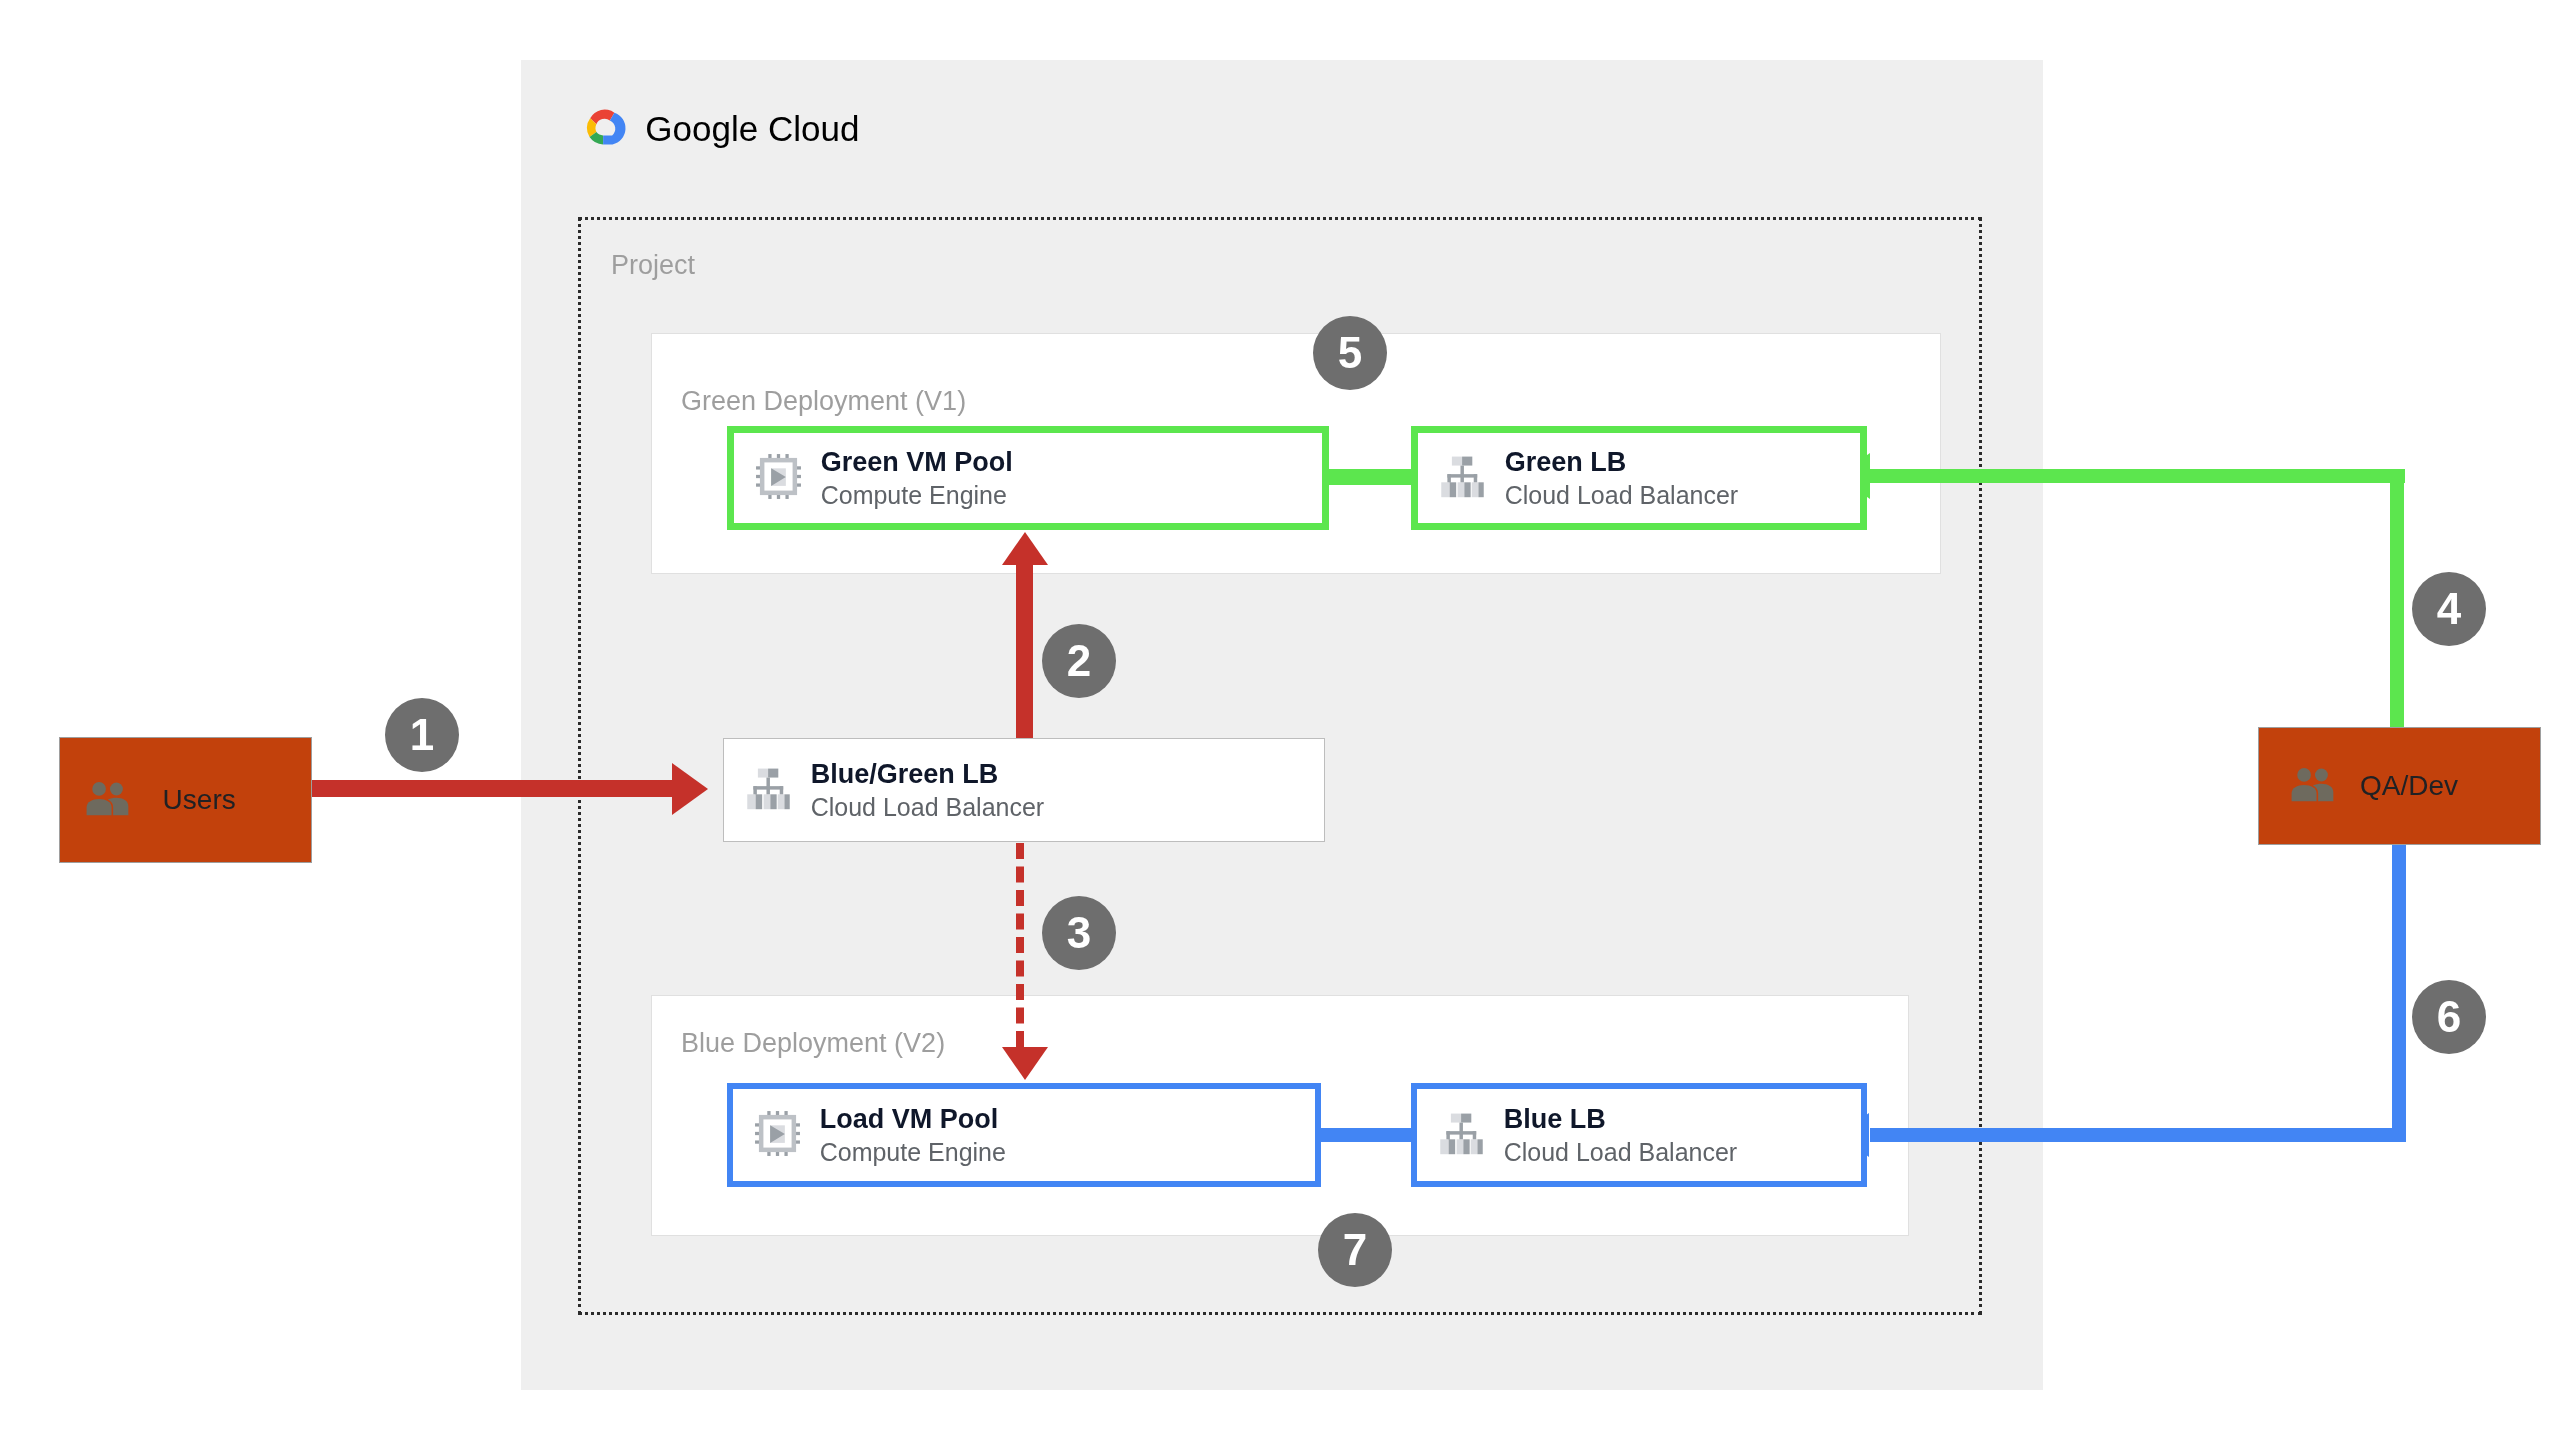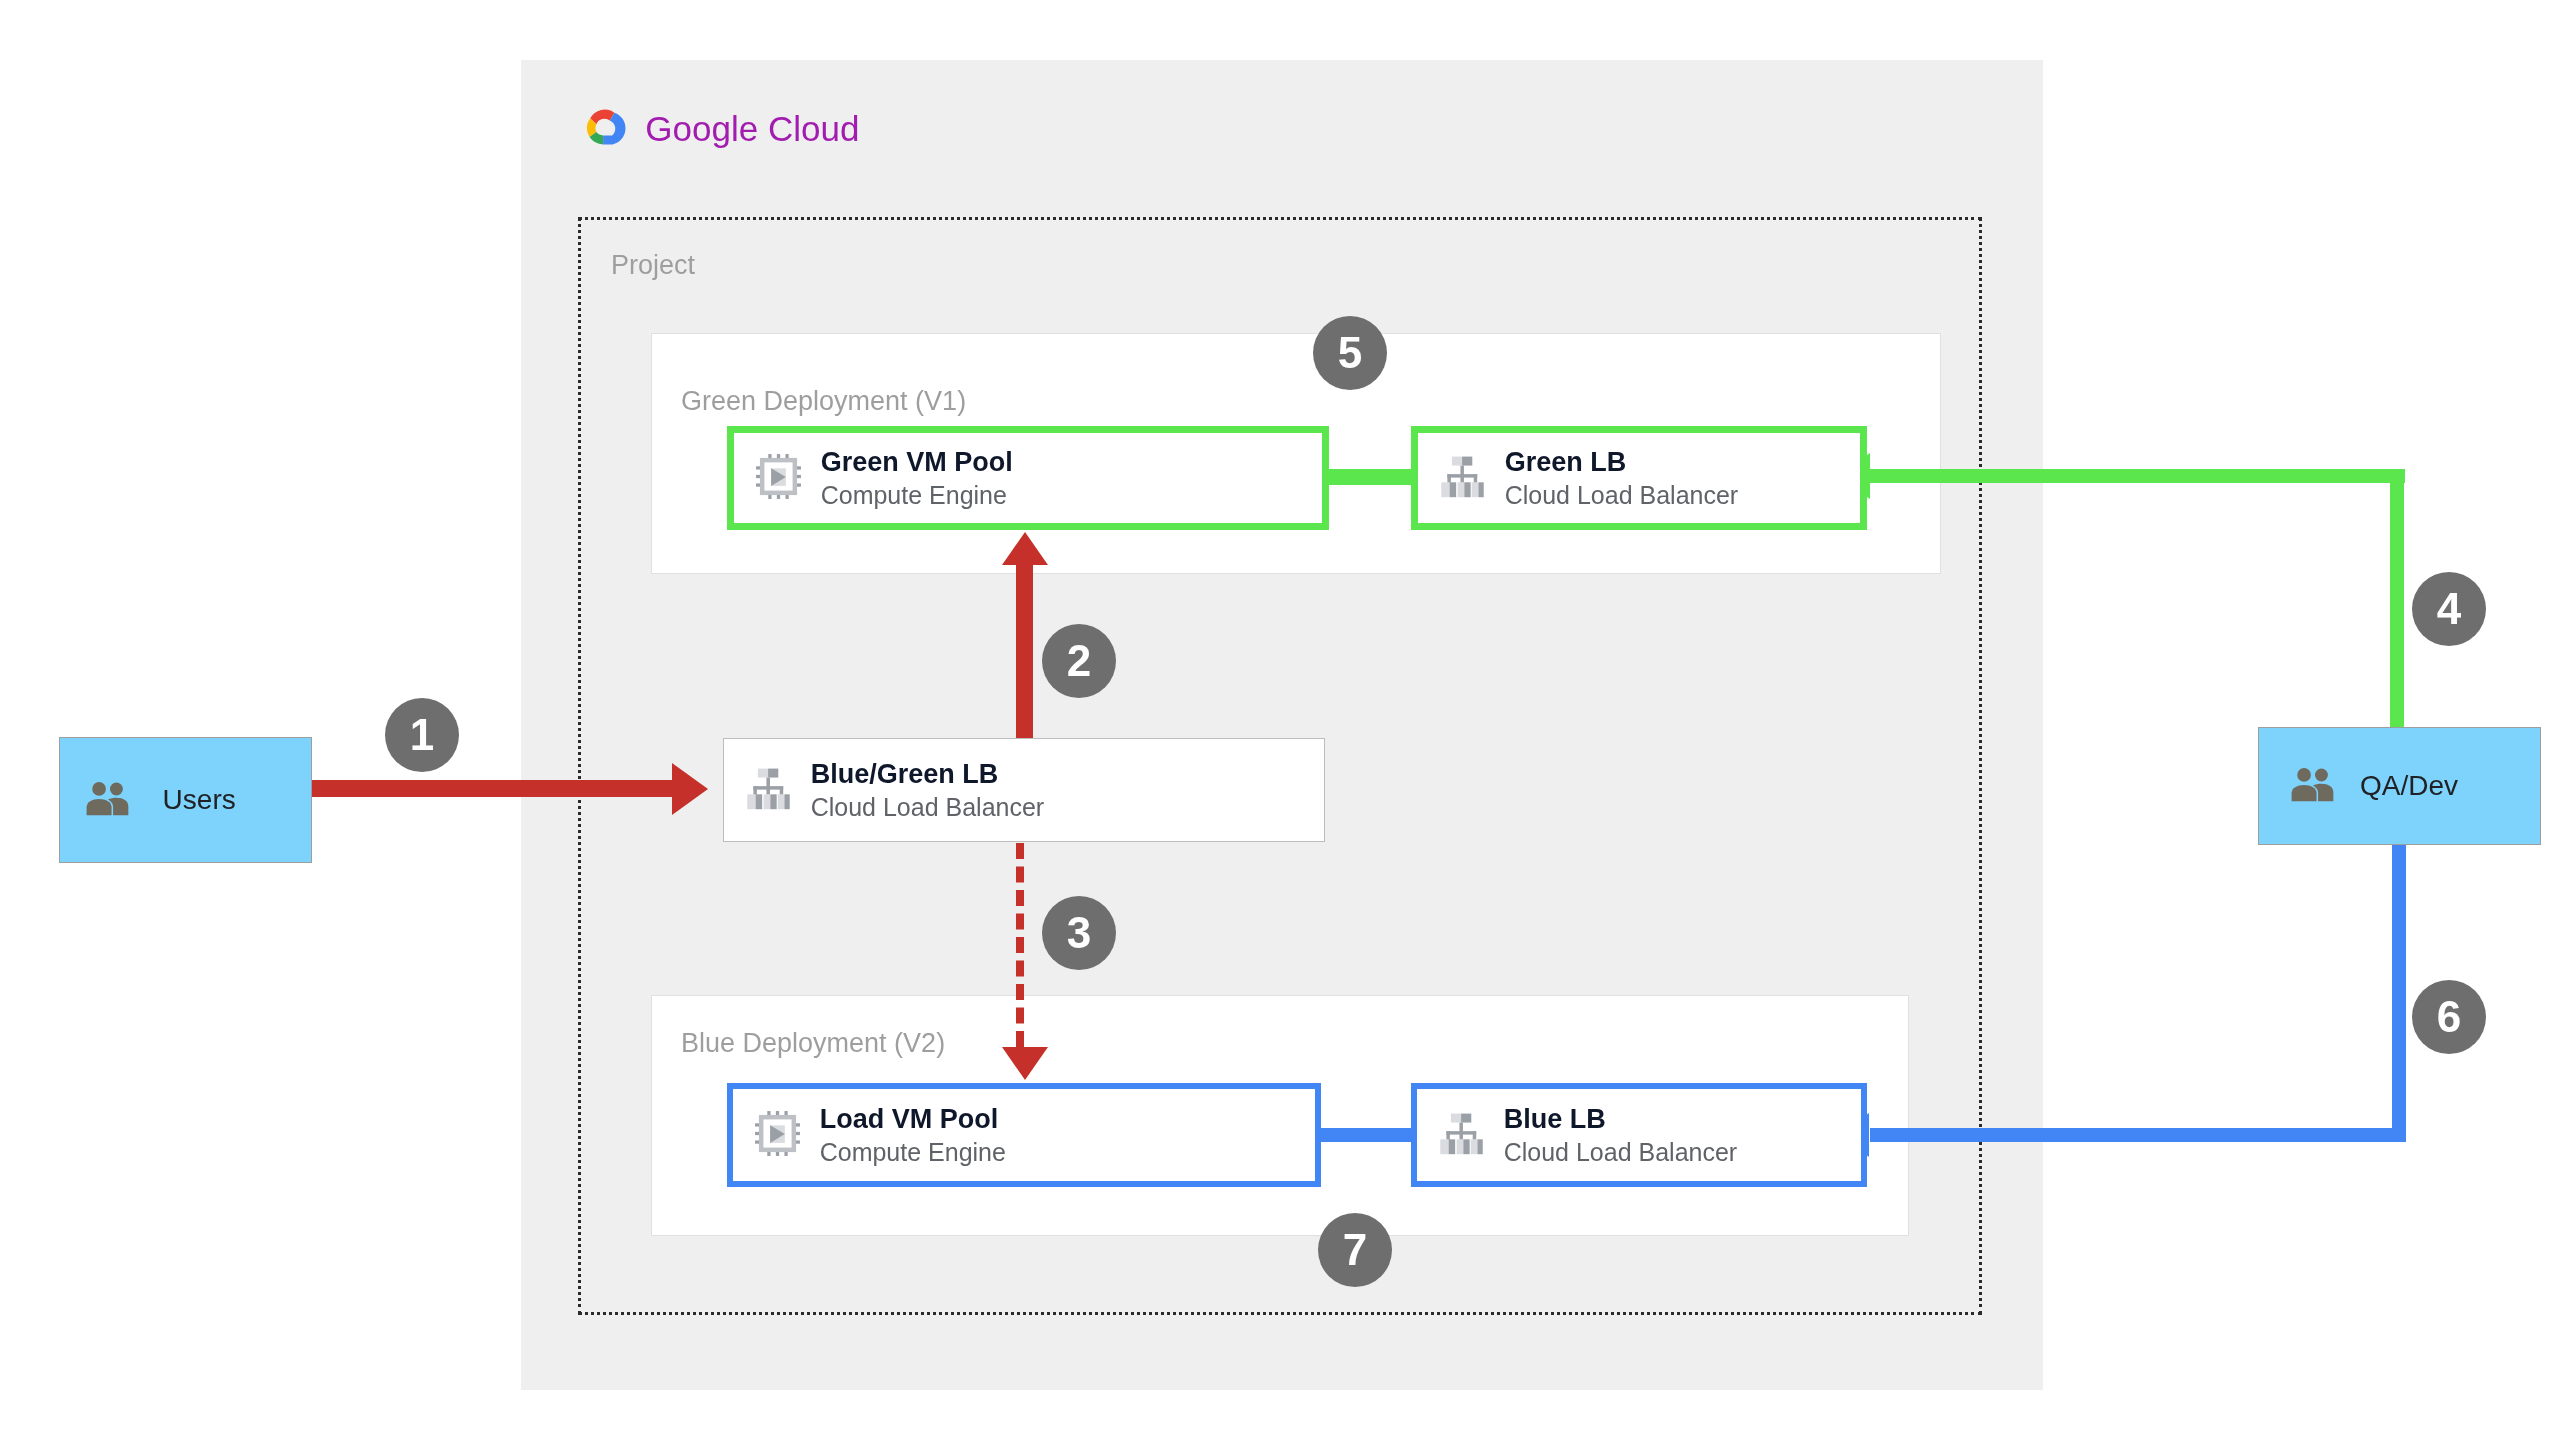--- a/index.html
+++ b/index.html
@@ -33,21 +33,21 @@
     position: absolute;
     left: 579px;
     top: 105px;
     display: flex;
     align-items: center;
     gap: 17.3px;
     height: 47px;
   }
   .gcp-logo-text {
     font-size: 35px;
-    color: #a21caf;
+    color: #000000;
     letter-spacing: 0px;
     white-space: nowrap;
   }
   .gcp-logo-text b { font-weight: 400; }
 
   .project-box {
     position: absolute;
     left: 578px;
     top: 217px;
     width: 1404px;
@@ -86,21 +86,21 @@
     background: #ffffff;
     box-sizing: border-box;
     display: flex;
     align-items: center;
     padding-left: 20.4px;
     gap: 17.3px;
   }
   .node.outline-green { border: 7px solid #5ce64e; }
   .node.outline-blue  { border: 6.3px solid #4285f4; }
   .node.outline-grey  { border: 1.6px solid #bdbdbd; }
-  .node.fill-cream    { background: #7dd3fc; border: 1.6px solid #9e9e9e; }
+  .node.fill-cream    { background: #c2410c; border: 1.6px solid #9e9e9e; }
 
   .node-text { display: flex; flex-direction: column; justify-content: center; }
   .node-title {
     font-size: 27px;
     color: #0f172a;
     line-height: 1.28;
     white-space: nowrap;
     font-weight: bold;
   }
   .node-sub {

